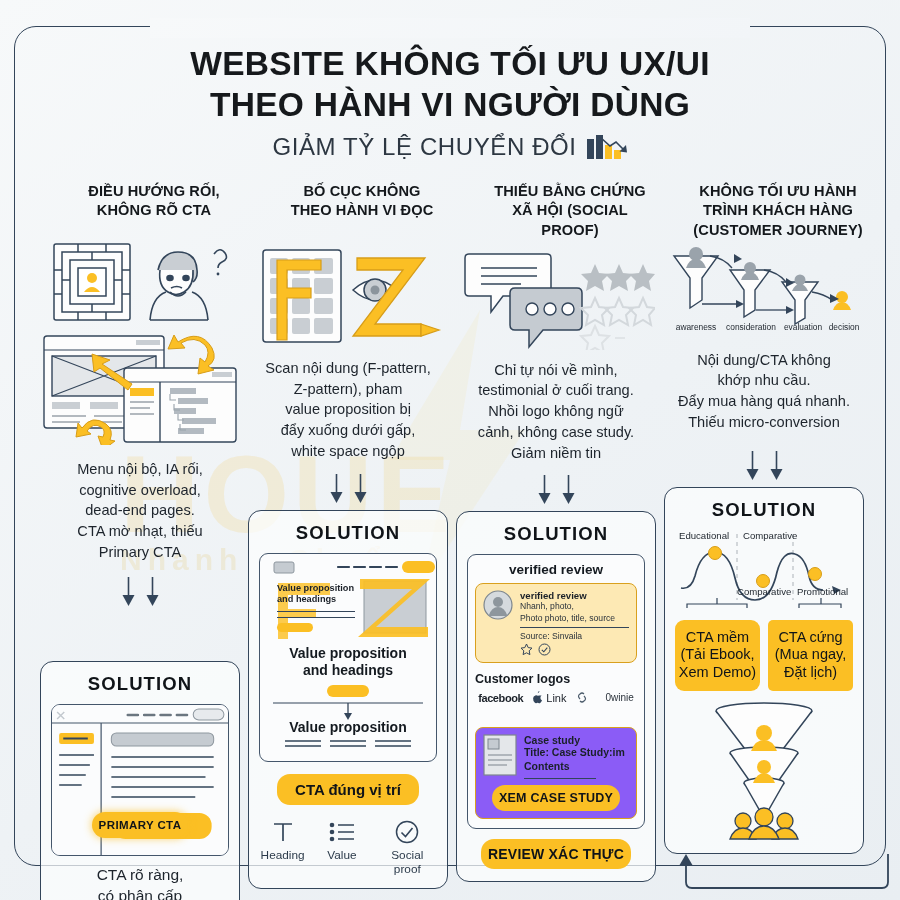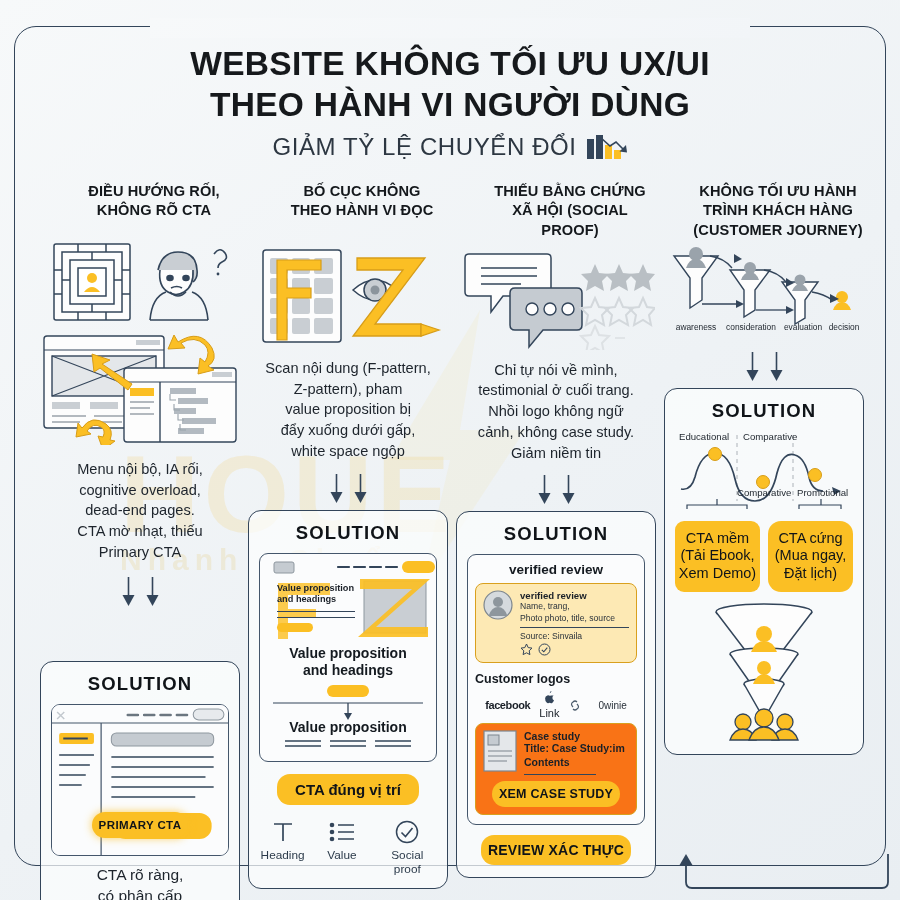--- a/index.html
+++ b/index.html
@@ -391,54 +391,54 @@
           <div style="text-align:center;font-size:13.5px;font-weight:bold;color:#141a20;margin-bottom:6px;">verified review</div>
 
           <div style="border:1.3px solid #d9a01e;border-radius:8px;background:#fde9b4;padding:6px 7px;display:flex;gap:7px;">
             <svg width="30" height="30" viewBox="0 0 30 30" style="flex:none;">
               <circle cx="15" cy="15" r="14" fill="#d5dade" stroke="#7d868e" stroke-width="1.2"></circle>
               <circle cx="15" cy="12" r="5" fill="#8d969d"></circle>
               <path d="M5.5 26 q3 -9 9.5 -9 q6.5 0 9.5 9 z" fill="#8d969d"></path>
             </svg>
             <div style="flex:1;min-width:0;">
               <div style="font-size:9.6px;font-weight:bold;color:#1a2028;">verified review</div>
-              <div style="font-size:8.6px;color:#2a323b;line-height:1.32;">Name, trang,</div>
+              <div style="font-size:8.6px;color:#2a323b;line-height:1.32;">Nhanh, photo,</div>
               <div style="font-size:8.6px;color:#2a323b;line-height:1.32;">Photo photo, title, source</div>
               <div style="border-top:1.2px solid #33455a;margin:3px 0 3px;"></div>
               <div style="font-size:8.6px;color:#2a323b;">Source: Sinvaila</div>
               <div style="display:flex;gap:5px;margin-top:2px;">
                 <svg width="13" height="13" viewBox="0 0 13 13">
                   <path d="M6.5 1 L8.2 4.6 L12 5.1 L9.2 7.8 L9.9 11.6 L6.5 9.8 L3.1 11.6 L3.8 7.8 L1 5.1 L4.8 4.6 Z" fill="none" stroke="#33455a" stroke-width="1"></path>
                 </svg>
                 <svg width="13" height="13" viewBox="0 0 13 13">
                   <circle cx="6.5" cy="6.5" r="5.5" fill="none" stroke="#33455a" stroke-width="1"></circle>
                   <path d="M3.8 6.8 L5.8 8.8 L9.3 4.6" fill="none" stroke="#33455a" stroke-width="1.1"></path>
                 </svg>
               </div>
             </div>
           </div>
 
           <div style="text-align:left;font-size:12.5px;font-weight:bold;color:#141a20;margin-top:9px;">Customer logos</div>
           <div class="row center" style="gap:9px;margin-top:5px;">
             <span style="font-size:11px;font-weight:bold;color:#1a2028;letter-spacing:-.4px;">facebook</span>
-            <span class="row" style="gap:3px;flex-direction:column;">
+            <span class="row" style="gap:3px;">
               <svg width="11" height="13" viewBox="0 0 11 13">
                 <path d="M7.6 0 q-.3 1.5 -1.8 2.2 q-.3 -1.6 1.8 -2.2 z M9.6 4.6 q-1.3 .8 -1.2 2.4 q.1 1.8 1.6 2.3 q-.5 1.6 -1.8 2.6 q-.8 .6 -1.7 .1 q-.9 -.5 -1.8 0 q-1 .5 -1.8 -.2 q-2 -1.9 -1.8 -4.6 q.2 -2.4 2.3 -2.8 q1 -.2 1.8 .2 q.8 .4 1.6 0 q.9 -.4 2.8 0 z" fill="#33455a"></path>
               </svg>
               <span style="font-size:11px;color:#1a2028;">Link</span>
             </span>
             <span class="row" style="gap:16px;">
               <svg width="14" height="13" viewBox="0 0 14 13">
                 <path d="M5 8 q-3 -3 0 -5 q2 -2 4 0 M9 5 q3 3 0 5 q-2 2 -4 0" fill="none" stroke="#4b5b6b" stroke-width="1.2"></path>
               </svg>
               <span style="font-size:10px;color:#2a323b;">0winie</span>
             </span>
           </div>
 
-          <div style="border:1.3px solid #d9a01e;border-radius:8px;background:#f97316;padding:6px 7px 7px;margin-top:4px;">
+          <div style="border:1.3px solid #d9a01e;border-radius:8px;background:#8b5cf6;padding:6px 7px 7px;margin-top:23px;">
             <div style="display:flex;gap:7px;">
               <svg width="34" height="42" viewBox="0 0 34 42" style="flex:none;">
                 <rect x="1" y="1" width="32" height="40" fill="#e4e7ea" stroke="#7d868e" stroke-width="1.2"></rect>
                 <rect x="5" y="5" width="11" height="10" fill="#c5cbd1" stroke="#7d868e" stroke-width="1"></rect>
                 <g stroke="#7d868e" stroke-width="1.2">
                     <path d="M5 21 H29 M5 26 H29 M5 31 H24"></path>
                   </g>
               </svg>
               <div style="flex:1;min-width:0;">
                 <div style="font-size:10.5px;font-weight:bold;color:#1a2028;">Case study</div>
@@ -490,20 +490,24 @@
             <path d="M122 64 l8 4 l-8 4 z"></path>
         </g>
         <g font-size="8.4" fill="#1d242c" text-anchor="middle" font-family="Liberation Sans">
           <text x="32" y="88">awareness</text>
           <text x="87" y="88">consideration</text>
           <text x="139" y="88">evaluation</text>
           <text x="180" y="88">decision</text>
         </g>
       </svg>
 
+      <div class="col-body" style="white-space:pre-line;margin-top:16px;">Nội dung/CTA không
+khớp nhu cầu.
+Đẩy mua hàng quá nhanh.
+Thiếu micro-conversion</div>
 
       <div class="arrows" style="margin-top:18px;">
         <svg width="15" height="30" viewBox="0 0 15 30">
             <path d="M7.5 0 V22" stroke="#33455a" stroke-width="1.6" fill="none"></path>
             <path d="M7.5 29 L1.5 18 L13.5 18 Z" fill="#33455a"></path>
           </svg>
         <svg width="15" height="30" viewBox="0 0 15 30">
             <path d="M7.5 0 V22" stroke="#33455a" stroke-width="1.6" fill="none"></path>
             <path d="M7.5 29 L1.5 18 L13.5 18 Z" fill="#33455a"></path>
           </svg>
@@ -531,21 +535,21 @@
           <div style="position:absolute;left:4px;top:0;font-size:9.6px;color:#1d242c;">Educational</div>
           <div style="position:absolute;left:68px;top:0;font-size:9.6px;color:#1d242c;">Comparative</div>
           <div style="position:absolute;left:62px;top:56px;font-size:9.6px;color:#1d242c;">Comparative</div>
           <div style="position:absolute;left:122px;top:56px;font-size:9.6px;color:#1d242c;">Promotional</div>
         </div>
 
         <div class="row" style="gap:8px;margin-top:2px;">
           <div class="pill" style="flex:1;white-space:pre-line;font-size:14.5px;line-height:1.22;padding:9px 2px;border-radius:9px;font-weight:normal;">CTA mềm
 (Tải Ebook,
 Xem Demo)</div>
-          <div class="pill" style="flex:1;white-space:pre-line;font-size:14.5px;line-height:1.22;padding:9px 2px;border-radius:13px;font-weight:normal;">CTA cứng
+          <div class="pill" style="flex:1;white-space:pre-line;font-size:14.5px;line-height:1.22;padding:9px 2px;border-radius:5px;font-weight:normal;">CTA cứng
 (Mua ngay,
 Đặt lịch)</div>
         </div>
 
         <svg width="100%" height="142" viewBox="0 0 178 142" style="margin-top:8px;">
           <g stroke="#33455a" stroke-width="1.5" fill="#fdfdfd">
             <ellipse cx="89" cy="12" rx="48" ry="8"></ellipse>
             <path d="M41 12 L73 54 h32 L137 12"></path>
             <ellipse cx="89" cy="54" rx="34" ry="6"></ellipse>
             <path d="M55 54 L76 84 h26 L123 54"></path>

